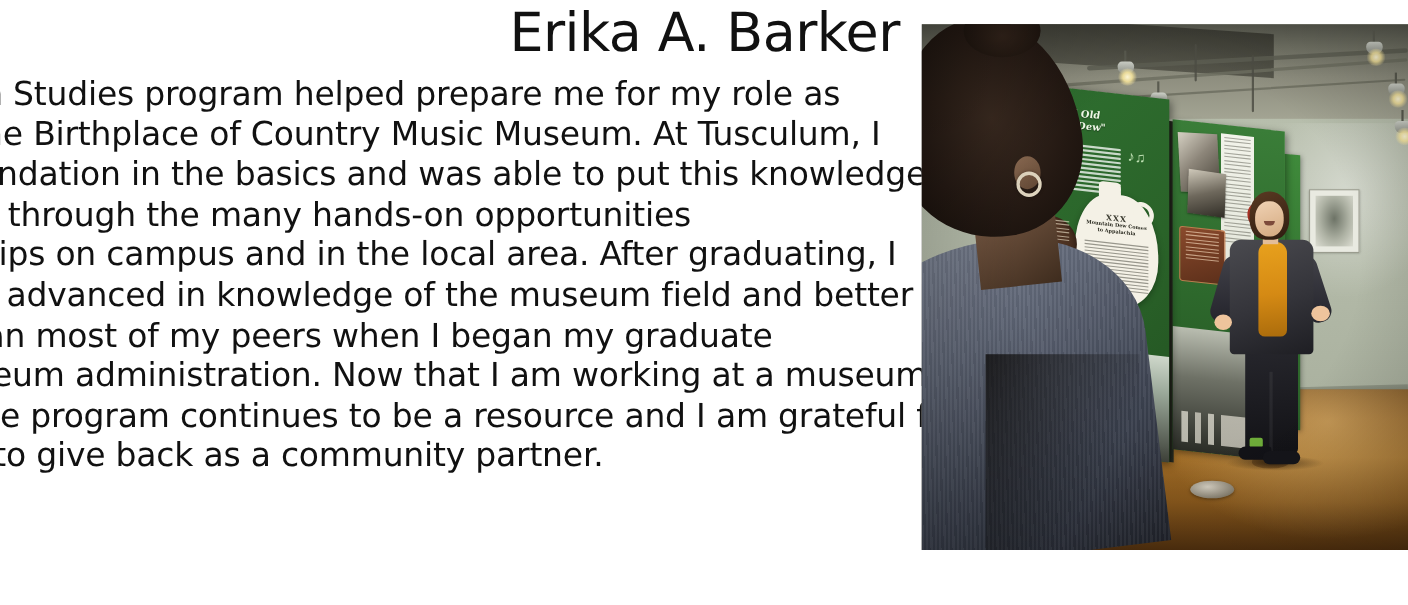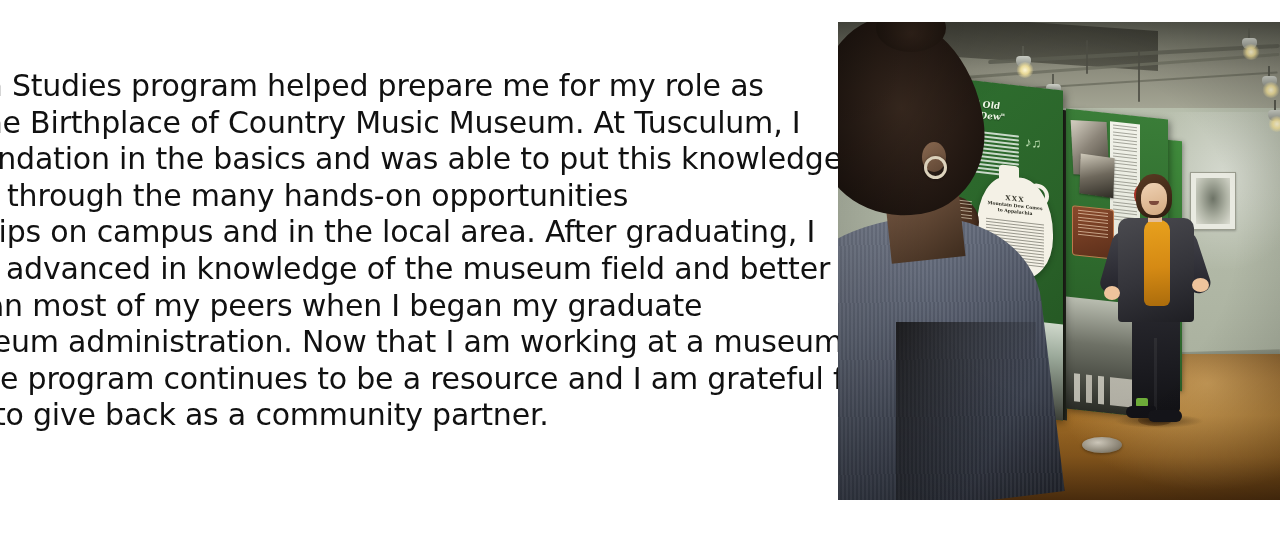--- a/index.html
+++ b/index.html
@@ -381,20 +381,21 @@
     background:radial-gradient(ellipse at 55% 45%,rgba(0,0,0,0) 45%,rgba(0,0,0,.30) 100%);
   }
 </style>
 </head>
 <body>
 
 <div class="slide">
 
   <div class="text-col">
 
+    <div class="name-title">Erika A. Barker</div>
 
     <div class="quote-body">
       <span class="ln">The Museum Studies program helped prepare me for my role as</span>
       <span class="ln">Curator at the Birthplace of Country Music Museum. At Tusculum, I</span>
       <span class="ln">gained a foundation in the basics and was able to put this knowledge</span>
       <span class="ln">into practice through the many hands-on opportunities</span>
       <span class="ln">and internships on campus and in the local area. After graduating, I</span>
       <span class="ln">felt far more advanced in knowledge of the museum field and better</span>
       <span class="ln">prepared than most of my peers when I began my graduate</span>
       <span class="ln">work in museum administration. Now that I am working at a museum near</span>

